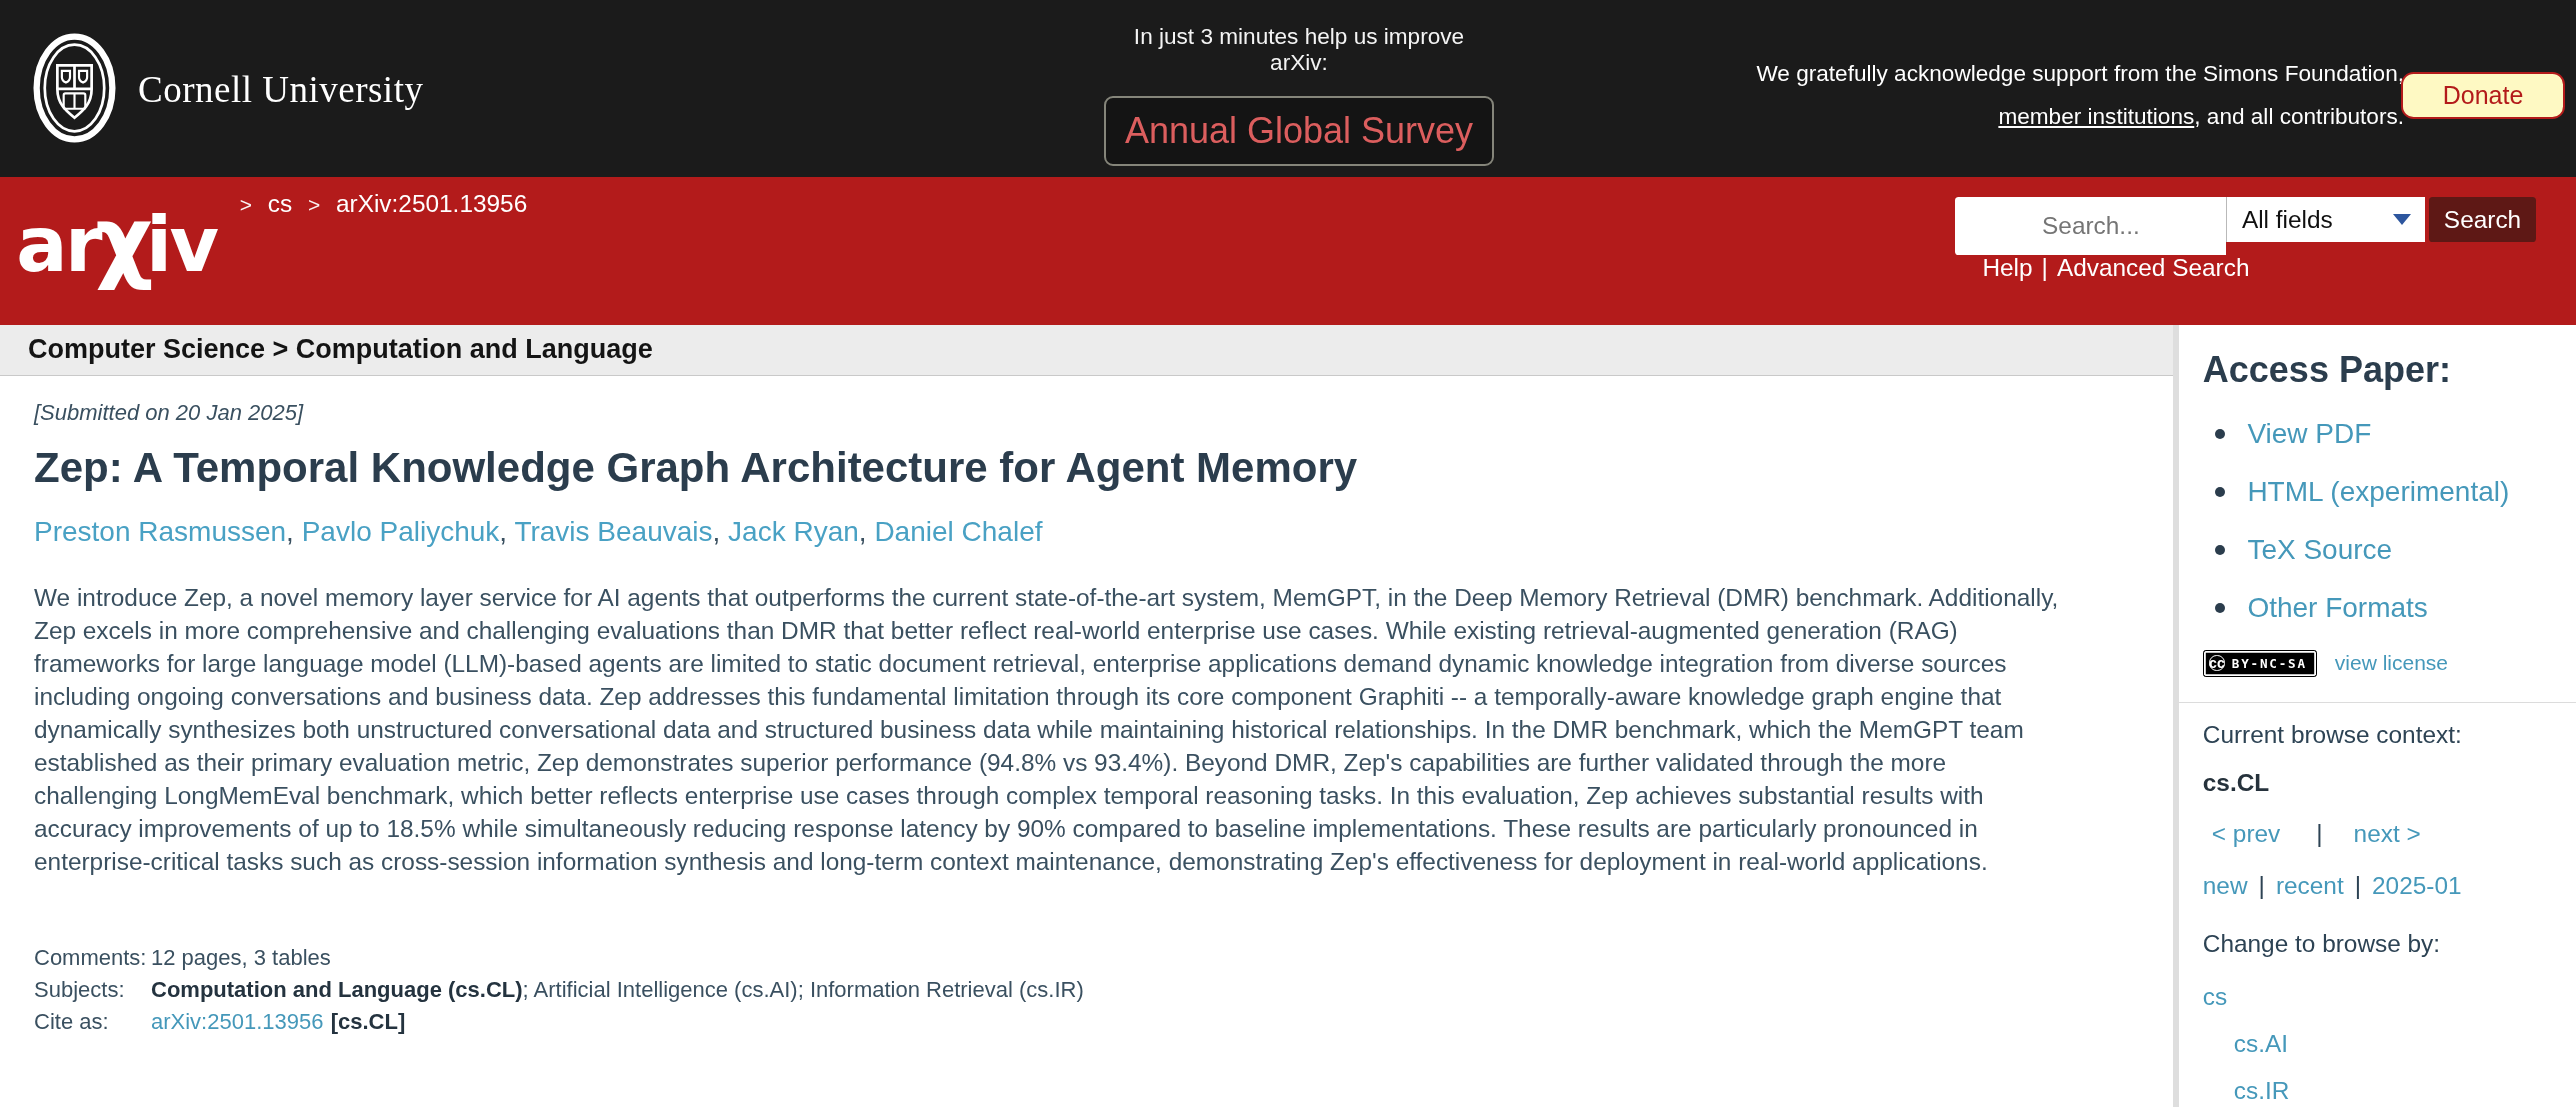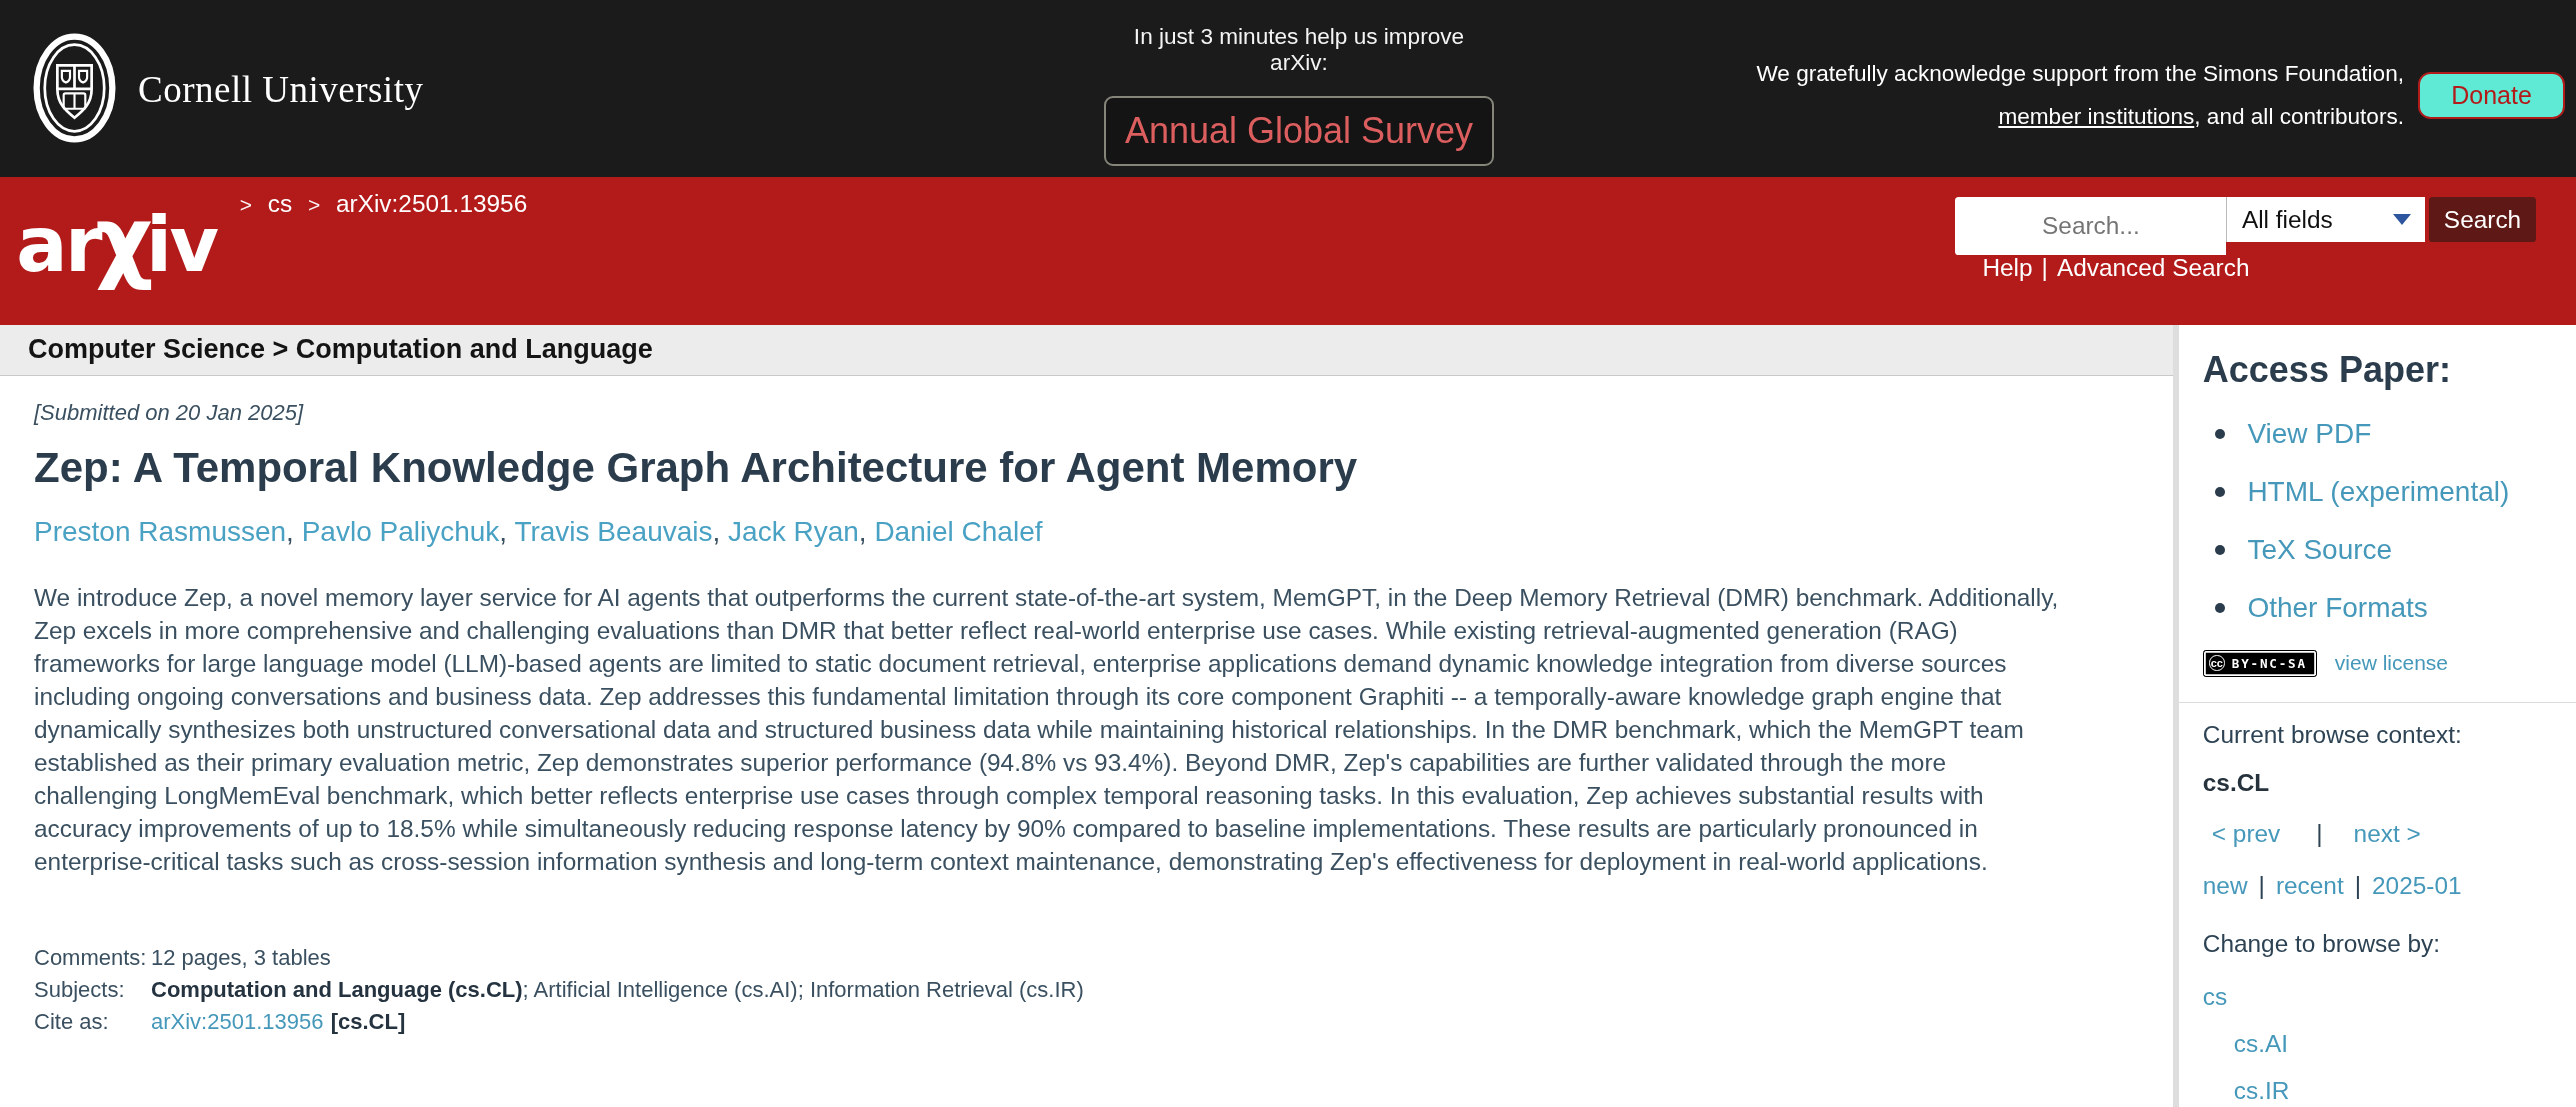--- a/index.html
+++ b/index.html
@@ -17,22 +17,22 @@
   .survey { position:absolute; left:1104px; top:23.5px; width:390px; text-align:center; }
   .survey-prompt { color:#f4f4f4; font-size:22.6px; }
   .survey-btn {
     margin-top:20px; width:390px; height:70px; background:rgba(0,0,0,0.25);
     border:2.7px solid #85857a; border-radius:9px; color:#dc5e5e; font-size:36px;
     font-family:"Liberation Sans", sans-serif; cursor:pointer;
   }
   .support { position:absolute; top:52px; right:172px; text-align:right; color:#fff; font-size:22.6px; line-height:43px; }
   .support a { color:#fff; text-decoration:underline; }
   .donate-btn {
-    position:absolute; top:72px; right:11px; width:147px; height:47px;
-    background:#5eead4; color:#b31b1b; border:2.7px solid #b31b1b; border-radius:12.6px;
+    position:absolute; top:72px; right:11px; width:164px; height:47px;
+    background:#fef9c3; color:#b31b1b; border:2.7px solid #b31b1b; border-radius:12.6px;
     font-size:25px; font-family:"Liberation Sans", sans-serif; cursor:pointer;
   }
 
   
   .banner { height:148px; background:#b31b1b; position:relative; color:#fff; }
   .banner-left { position:absolute; left:16.3px; top:12.6px; display:flex; align-items:flex-start; }
   .arxiv-logo { font-family:"DejaVu Sans", sans-serif; font-weight:bold; font-size:76px; letter-spacing:-2.7px; color:#fff; line-height:99px; }
   .arxiv-logo .chi { font-size:90px; font-weight:bold; margin:0 -4.5px; }
   .crumbs { margin-left:14.5px; font-size:24.4px; color:#fff; }
   .crumbs .sep { margin:0 9px; font-size:21px; opacity:.95; }
@@ -89,21 +89,21 @@
   .access-title { font-size:36px; font-weight:bold; color:#2b3d4d; }
   .bullet-list { list-style:none; margin-top:27px; }
   .bullet-list li { display:flex; align-items:center; gap:22px; padding-left:12.6px; margin-bottom:26px; font-size:28px; }
   .dot { width:10px; height:10px; border-radius:50%; background:#2b3d4d; flex:none; }
   .license-row { display:flex; align-items:center; gap:18px; margin-top:9px; }
   .cc-badge {
     background:#000; height:27px; padding:0 9px 0 5.4px; display:inline-flex; align-items:center; gap:7.2px;
     box-shadow:inset 0 0 0 1.8px #fff; border:1.8px solid #000; border-radius:2.7px; cursor:pointer;
   }
   .cc-circle {
-    width:15.4px; height:15.4px; border-radius:50%; border:1.8px solid #fff; color:#fff; font-size:11px;
+    width:15.4px; height:15.4px; border-radius:50%; border:1.8px solid #fff; color:#fff; font-size:14px;
     display:flex; align-items:center; justify-content:center; font-weight:bold; flex:none;
   }
   .cc-text { color:#fff; font-family:"DejaVu Sans Mono", monospace; font-size:12.6px; font-weight:bold; letter-spacing:1.8px; }
   .view-license { font-size:21px; }
   .side-rule { border:none; border-top:1.8px solid #dcdcdc; margin:0; }
   .browse { padding:18px 18px 22px 23.5px; color:#2d4354; }
   .context-value { font-weight:bold; color:#26323c; margin-top:20px; }
   .prevnext { margin-top:23.5px; padding-left:9px; }
   .prevnext .pipe { margin:0 31px 0 36px; color:#2d4354; }
   .navlinks { margin-top:24.4px; }

